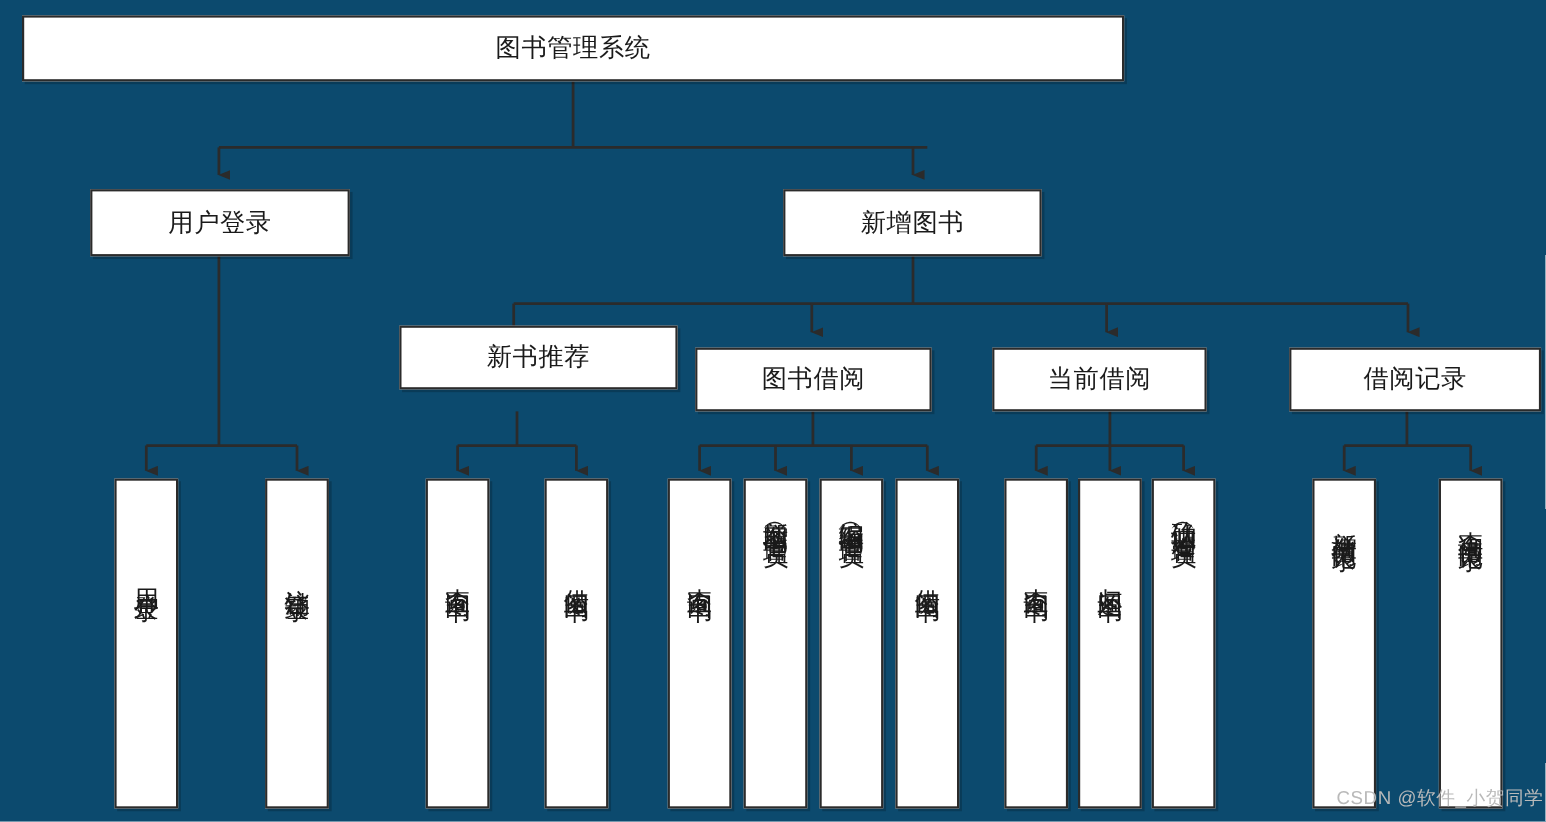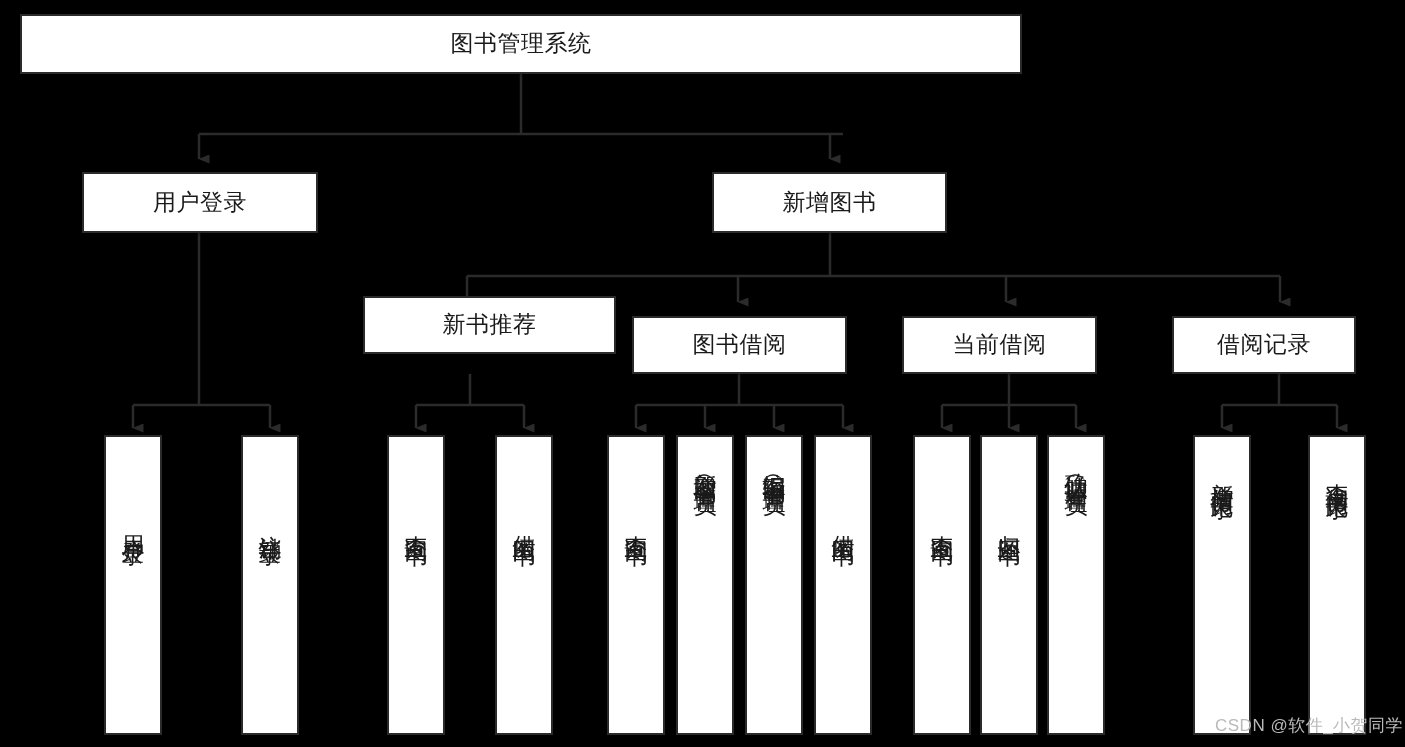--- a/index.html
+++ b/index.html
@@ -7,21 +7,21 @@
     padding: 0;
     background: #ffffff;
   }
   body {
     font-family: "Liberation Sans", "DejaVu Sans", sans-serif;
   }
   #diagram-root {
     position: relative;
     width: 1405px;
     height: 747px;
-    background: #000000;
+    background: #0c4a6e;
     overflow: hidden;
   }
   svg#wires {
     position: absolute;
     left: 0;
     top: 0;
     width: 1405px;
     height: 747px;
     pointer-events: none;
   }
@@ -140,21 +140,21 @@
 
   <div class="node horizontal" style="left:363px; top:296px; width:253px; height:58px;">
     <span class="node-label">新书推荐</span>
   </div>
   <div class="node horizontal" style="left:632px; top:316px; width:215px; height:58px;justify-content:center;">
     <span class="node-label">图书借阅</span>
   </div>
   <div class="node horizontal" style="left:902px; top:316px; width:195px; height:58px;">
     <span class="node-label">当前借阅</span>
   </div>
-  <div class="node horizontal" style="left:1172px; top:316px; width:184px; height:58px;">
+  <div class="node horizontal" style="left:1172px; top:316px; width:229px; height:58px;">
     <span class="node-label">借阅记录</span>
   </div>
 
   <div class="node vertical mid" style="left:104px; top:435px; width:58px; height:300px;">
     <span class="node-label">用户登录</span>
   </div>
   <div class="node vertical mid" style="left:241px; top:435px; width:58px; height:300px;">
     <span class="node-label">注销登录</span>
   </div>
 

